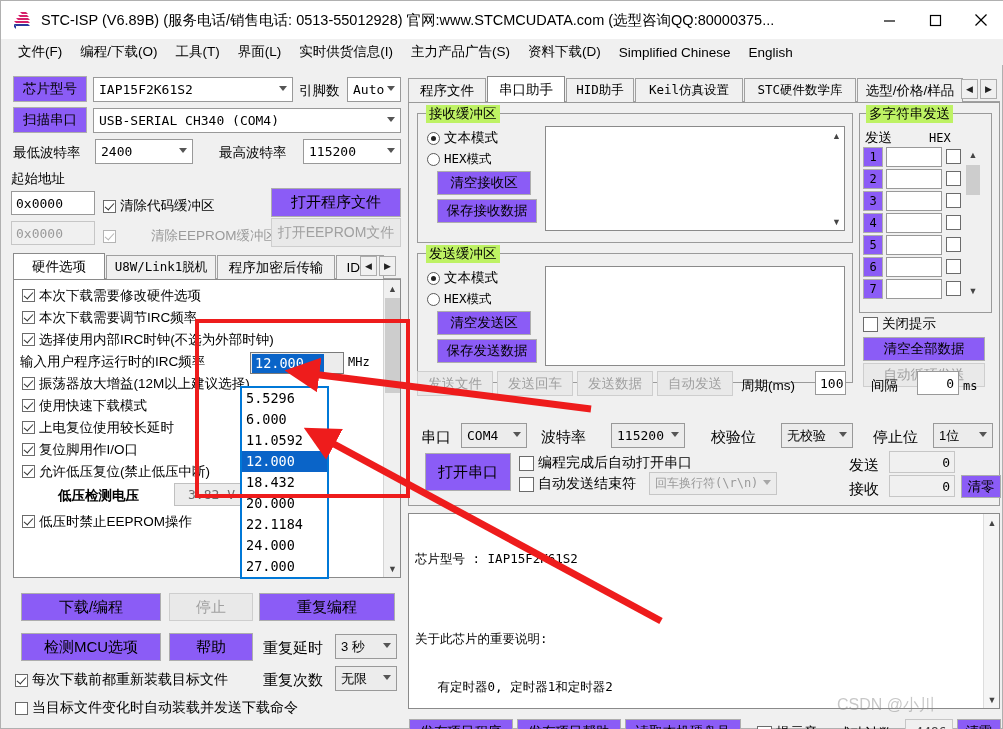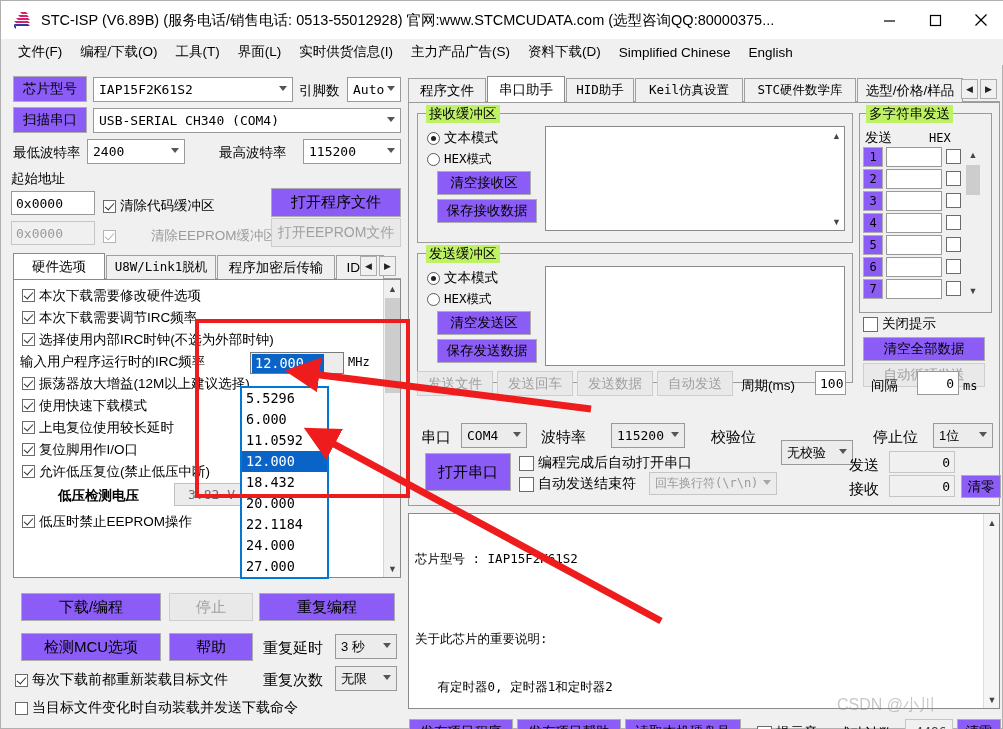--- a/index.html
+++ b/index.html
@@ -205,21 +205,21 @@
       <span class="arrow"></span>
     </div>
 
     <div class="btn" style="position:absolute;left:6px;top:36px;width:74px;height:26px;">扫描串口</div>
     <div class="combo" style="position:absolute;left:86px;top:37px;width:308px;height:25px;">
       <span>USB-SERIAL CH340 (COM4)</span>
       <span class="arrow"></span>
     </div>
 
     <div class="lbl" style="position:absolute;left:6px;top:73px;">最低波特率</div>
-    <div class="combo" style="position:absolute;left:80px;top:68px;width:98px;height:25px;text-align:right;">
+    <div class="combo" style="position:absolute;left:88px;top:68px;width:98px;height:25px;text-align:right;">
       <span>2400</span>
       <span class="arrow"></span>
     </div>
     <div class="lbl" style="position:absolute;left:212px;top:73px;">最高波特率</div>
     <div class="combo" style="position:absolute;left:296px;top:68px;width:98px;height:25px;">
       <span>115200</span>
       <span class="arrow"></span>
     </div>
 
     <div class="lbl" style="position:absolute;left:4px;top:99px;">起始地址</div>
@@ -485,21 +485,21 @@
     <div class="combo gray" style="position:absolute;left:56px;top:352px;width:66px;height:25px;">
       <span>COM4</span>
       <span class="arrow"></span>
     </div>
     <span class="lbl" style="position:absolute;left:136px;top:357px;font-size:15px;">波特率</span>
     <div class="combo gray" style="position:absolute;left:206px;top:352px;width:74px;height:25px;">
       <span>115200</span>
       <span class="arrow"></span>
     </div>
     <span class="lbl" style="position:absolute;left:306px;top:357px;font-size:15px;">校验位</span>
-    <div class="combo gray" style="position:absolute;left:376px;top:369px;width:72px;height:25px;">
+    <div class="combo gray" style="position:absolute;left:376px;top:352px;width:72px;height:25px;">
       <span style="font-family:'Liberation Sans',sans-serif;">无校验</span>
       <span class="arrow"></span>
     </div>
     <span class="lbl" style="position:absolute;left:468px;top:357px;font-size:15px;">停止位</span>
     <div class="combo gray" style="position:absolute;left:528px;top:352px;width:60px;height:25px;">
       <span style="font-family:'Liberation Sans',sans-serif;">1位</span>
       <span class="arrow"></span>
     </div>
 
     <div class="btn" style="position:absolute;left:20px;top:382px;width:86px;height:38px;font-size:15px;">打开串口</div>

